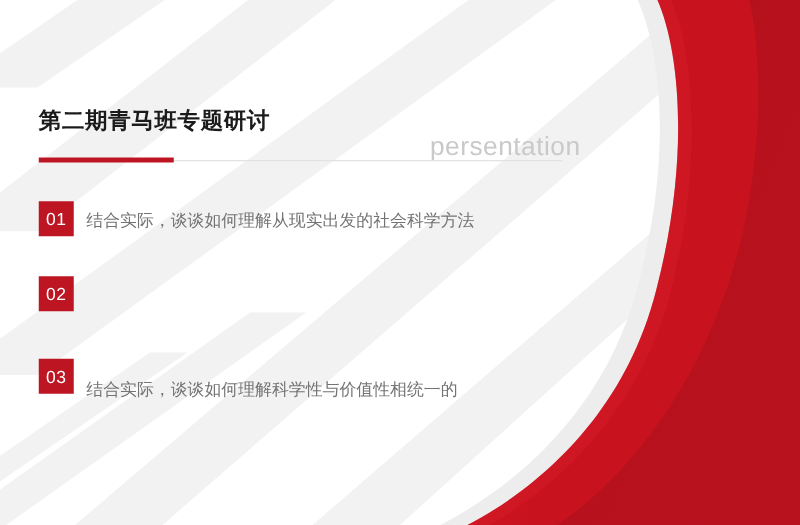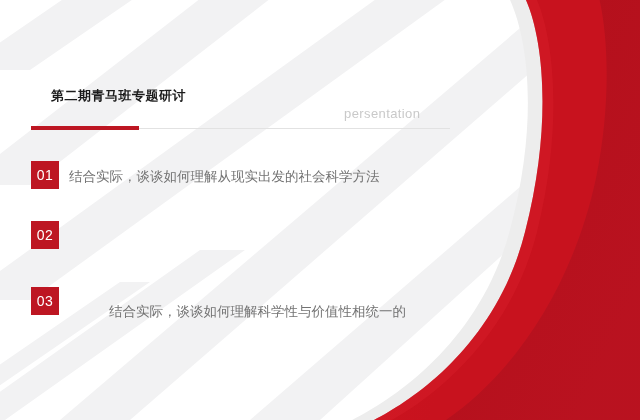--- a/index.html
+++ b/index.html
@@ -24,33 +24,32 @@
     display: block;
   }
   
   .header {
     position: absolute;
     left: 31px;
     top: 84px;
     width: 430px;
   }
   .title {
-    font-size: 13px;
+    font-size: 18px;
     font-weight: bold;
     color: #1b1b1b;
     letter-spacing: 0.5px;
     line-height: 24px;
     white-space: nowrap;
-    margin-left: 20px;
   }
   .subtitle {
     position: absolute;
     left: 313px;
     top: 22px;
-    font-size: 13px;
+    font-size: 21px;
     color: #c9c9c9;
     letter-spacing: 0.4px;
     white-space: nowrap;
     text-align: center;
   }
   .rule {
     position: absolute;
     left: 0px;
     top: 44px;
     width: 419px;
@@ -73,21 +72,21 @@
     width: 470px;
   }
   .item {
     position: absolute;
     left: 0;
     display: flex;
     align-items: center;
   }
   .item-1 { top: 0px; }
   .item-2 { top: 60px; }
-  .item-3 { top: 120px; gap: 40px; }
+  .item-3 { top: 120px; }
   .badge {
     flex: 0 0 auto;
     width: 28px;
     height: 28px;
     background: #bd1622;
     color: #ffffff;
     font-size: 14px;
     line-height: 28px;
     text-align: center;
     letter-spacing: 0.5px;

